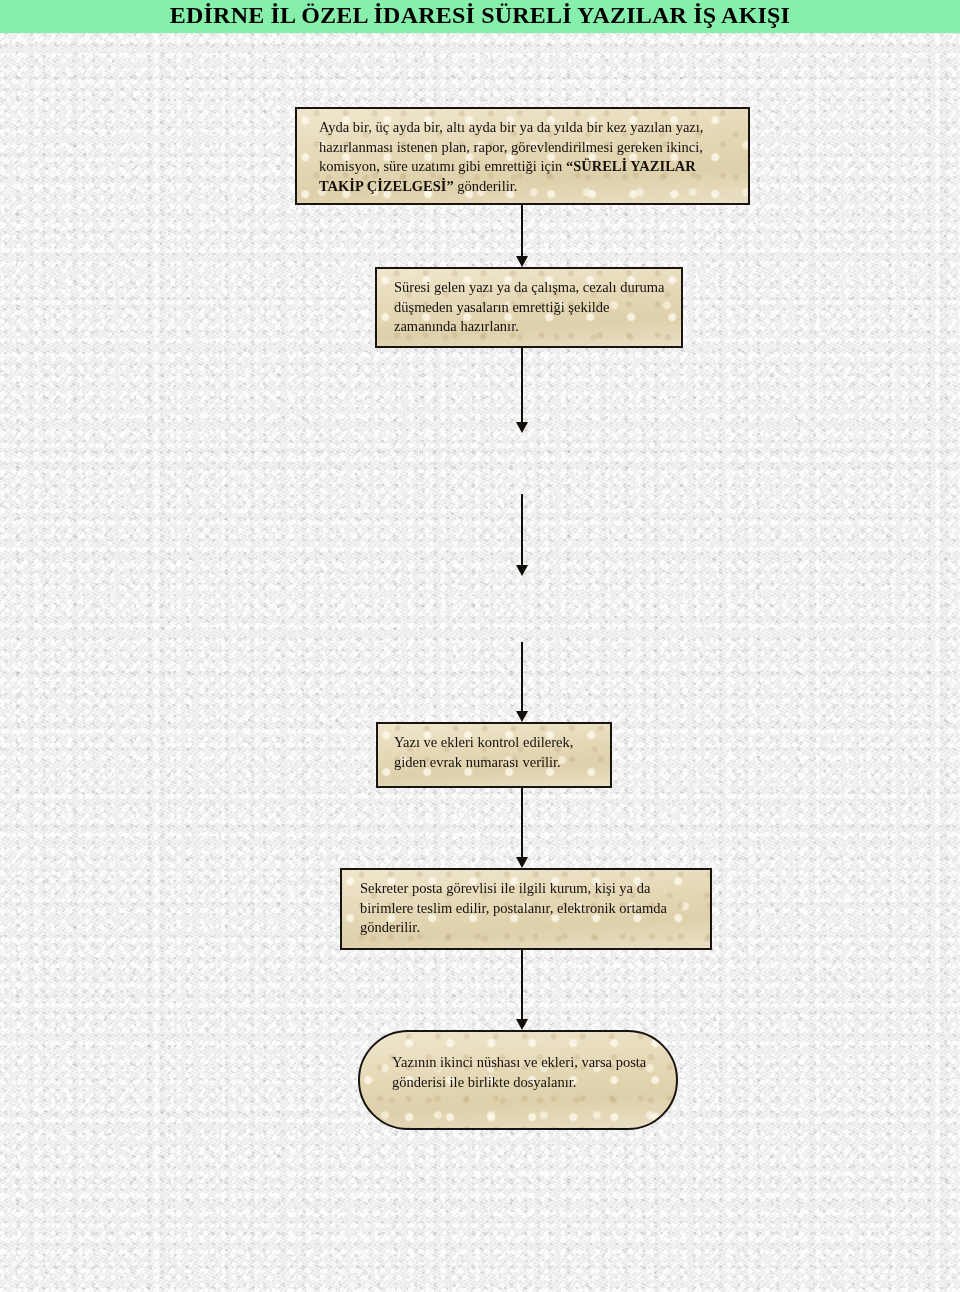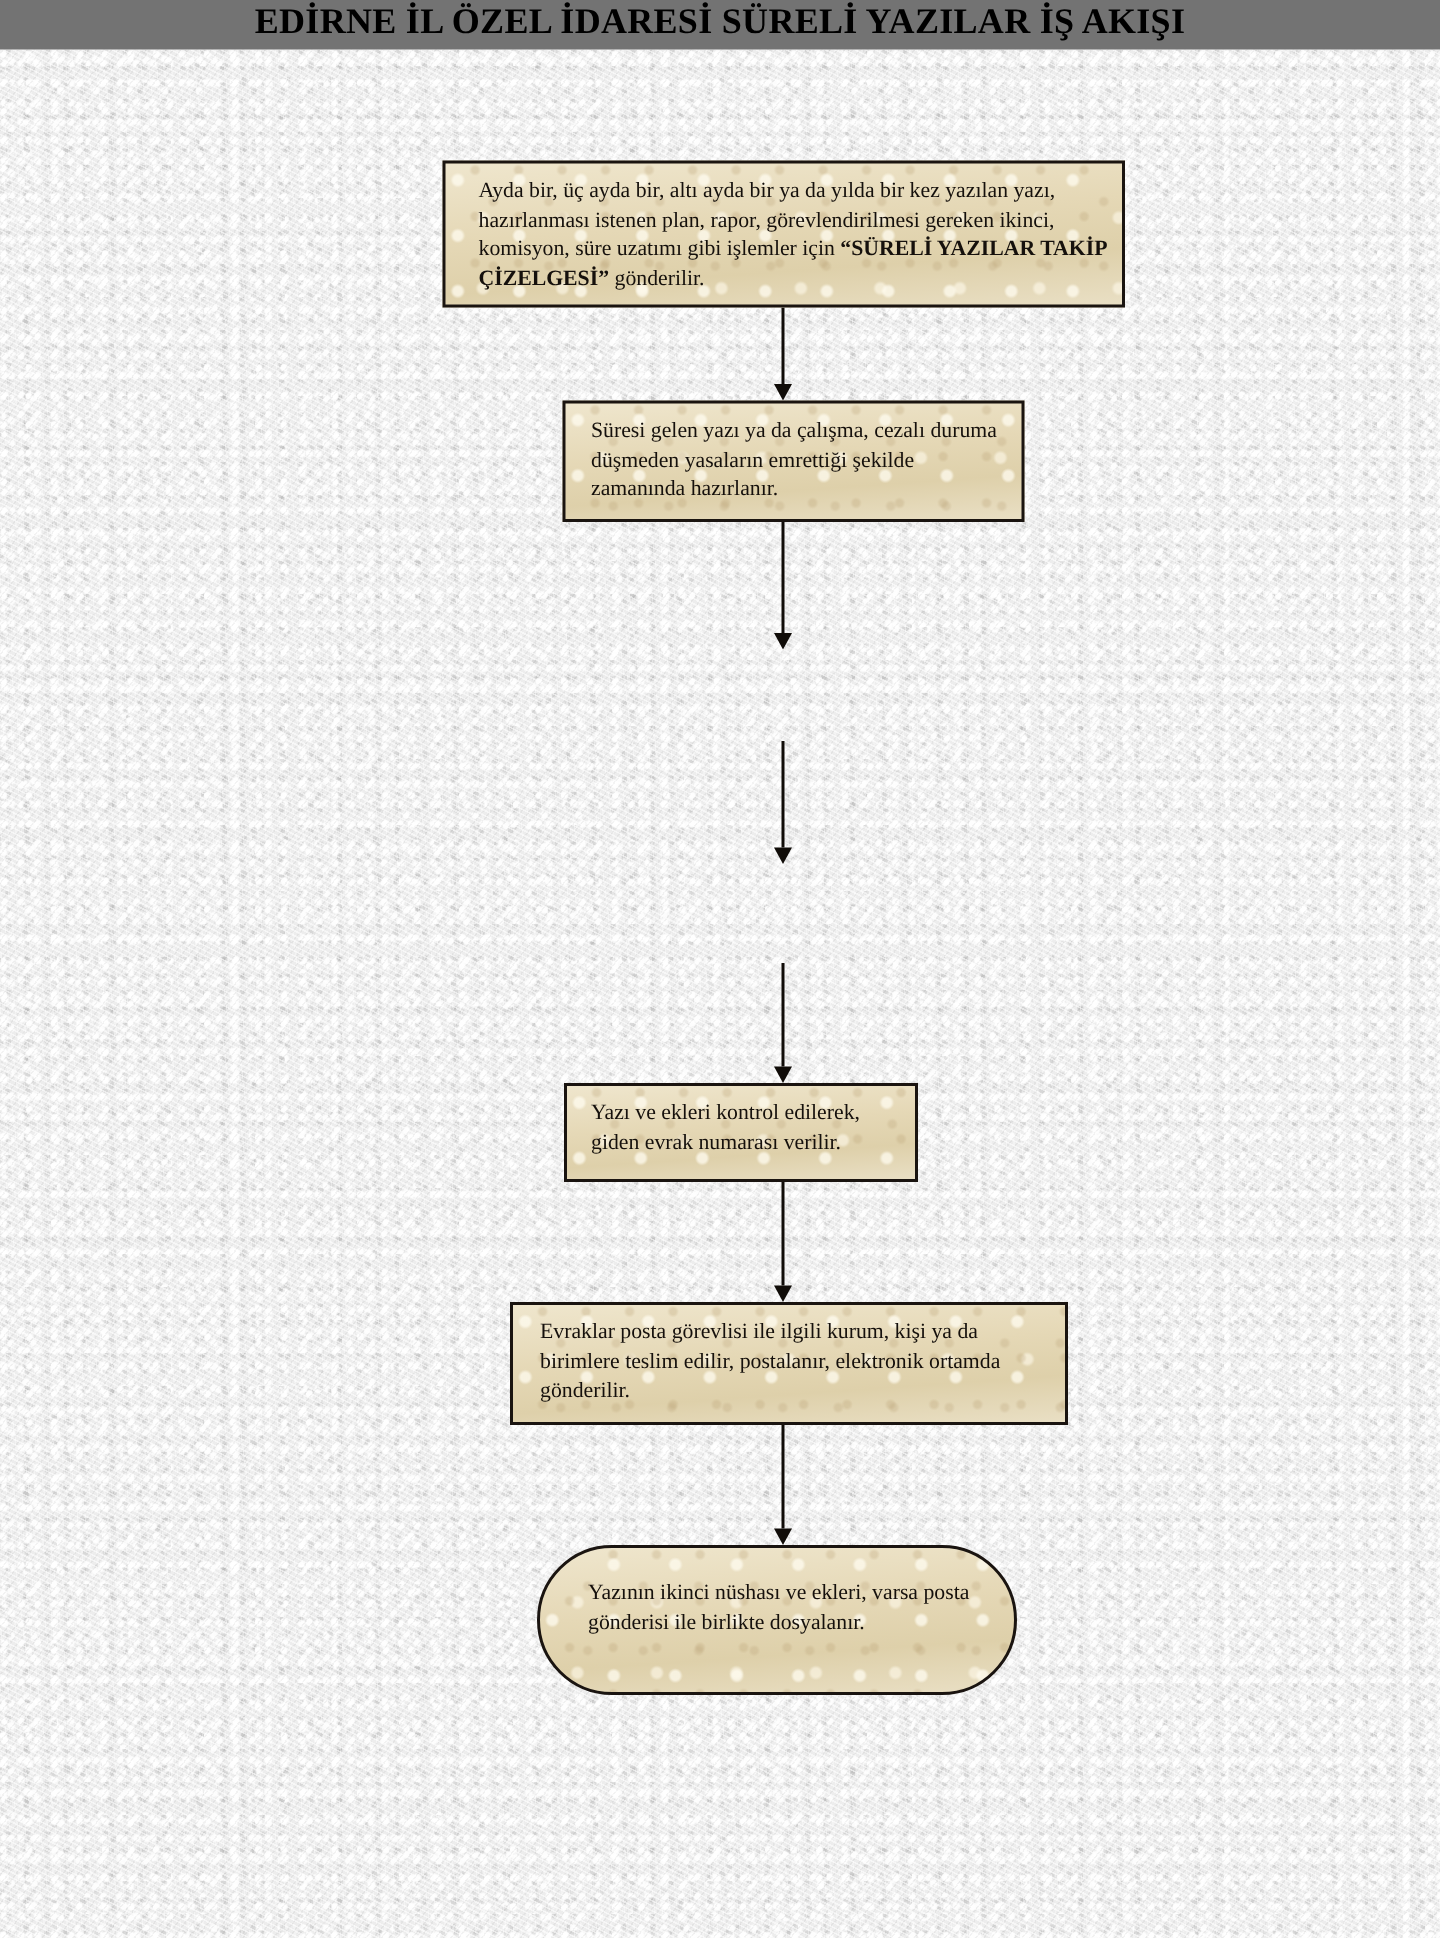--- a/index.html
+++ b/index.html
@@ -57,21 +57,21 @@
     top: 0;
     width: 960px;
     height: 33px;
     line-height: 30px;
     text-align: center;
     font-size: 24px;
     font-weight: bold;
     color: #000000;
     letter-spacing: 0.2px;
     white-space: nowrap;
-    background: #737373;
+    background: #86efac;
     z-index: 5;
   }
 
   
   .node {
     position: absolute;
     box-sizing: border-box;
     border: 2px solid #1a1410;
     background-color: #e7dbbd;
     background-image:
@@ -127,21 +127,21 @@
 <div id="page">
 
   <div id="texture"></div>
 
   <div id="title">EDİRNE İL ÖZEL İDARESİ SÜRELİ YAZILAR İŞ AKIŞI</div>
 
   <div class="node" style="left:295px; top:107px; width:455px; height:98px;">
     <div class="txt">
       <span>Ayda bir, üç ayda bir, altı ayda bir ya da yılda bir kez yazılan yazı,</span>
       <span>hazırlanması istenen plan, rapor, görevlendirilmesi gereken ikinci,</span>
-      <span>komisyon, süre uzatımı gibi işlemler için </span><b>“SÜRELİ YAZILAR TAKİP ÇİZELGESİ”</b><span> gönderilir.</span>
+      <span>komisyon, süre uzatımı gibi emrettiği için </span><b>“SÜRELİ YAZILAR TAKİP ÇİZELGESİ”</b><span> gönderilir.</span>
     </div>
   </div>
 
   <div class="conn" style="left:521px; top:205px; width:2px; height:62px;">
     <div class="shaft" style="height:51px;"></div>
     <div class="head" style="top:51px;"></div>
   </div>
 
   <div class="node" style="left:375px; top:267px; width:308px; height:81px;padding-left:20px;">
     <div class="txt" style="left:17px;">Süresi gelen yazı ya da çalışma, cezalı duruma düşmeden yasaların emrettiği şekilde zamanında hazırlanır.</div>
@@ -167,21 +167,21 @@
   <div class="node" style="left:376px; top:722px; width:236px; height:66px;">
     <div class="txt" style="left:16px;">Yazı ve ekleri kontrol edilerek, giden evrak numarası verilir.</div>
   </div>
 
   <div class="conn" style="left:521px; top:788px; width:2px; height:80px;">
     <div class="shaft" style="height:69px;"></div>
     <div class="head" style="top:69px;"></div>
   </div>
 
   <div class="node" style="left:340px; top:868px; width:372px; height:82px;">
-    <div class="txt" style="left:18px;">Evraklar posta görevlisi ile ilgili kurum, kişi ya da birimlere teslim edilir, postalanır, elektronik ortamda gönderilir.</div>
+    <div class="txt" style="left:18px;">Sekreter posta görevlisi ile ilgili kurum, kişi ya da birimlere teslim edilir, postalanır, elektronik ortamda gönderilir.</div>
   </div>
 
   <div class="conn" style="left:521px; top:950px; width:2px; height:80px;">
     <div class="shaft" style="height:69px;"></div>
     <div class="head" style="top:69px;"></div>
   </div>
 
   <div class="node rounded" style="left:358px; top:1030px; width:320px; height:100px;">
     <div class="txt" style="left:32px; top:21px; right:24px;">Yazının ikinci nüshası ve ekleri, varsa posta gönderisi ile birlikte dosyalanır.</div>
   </div>

